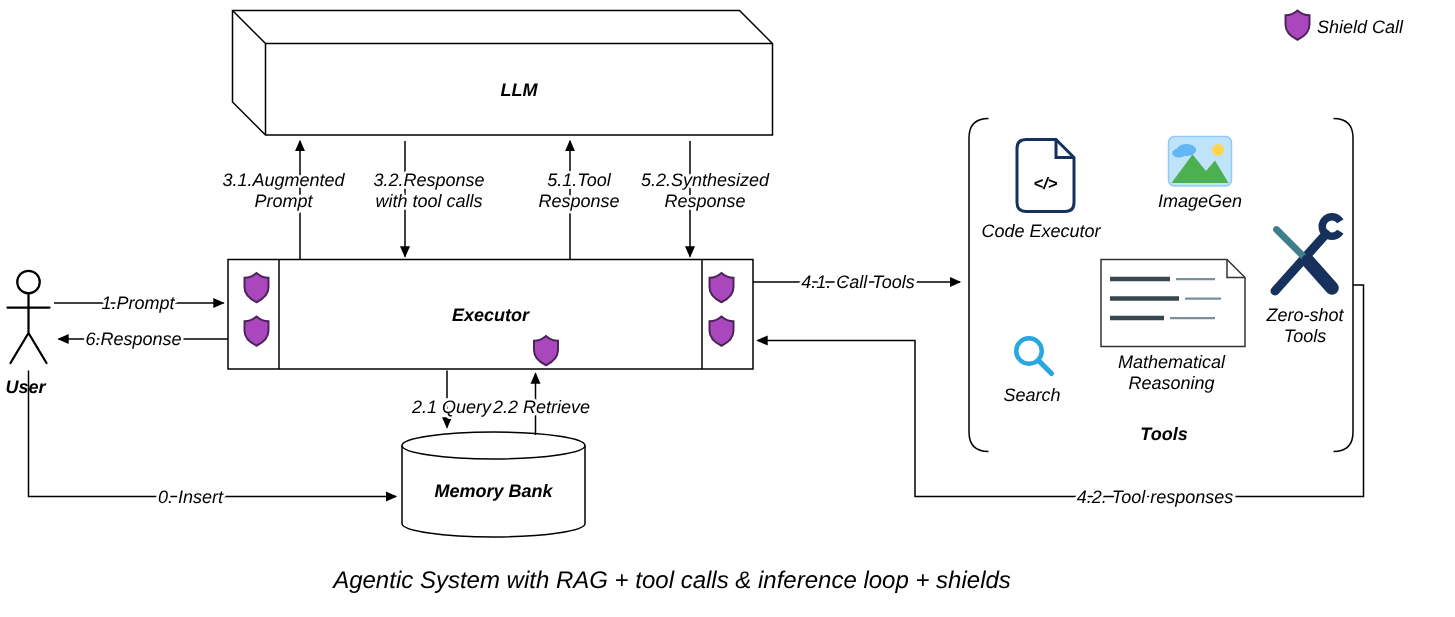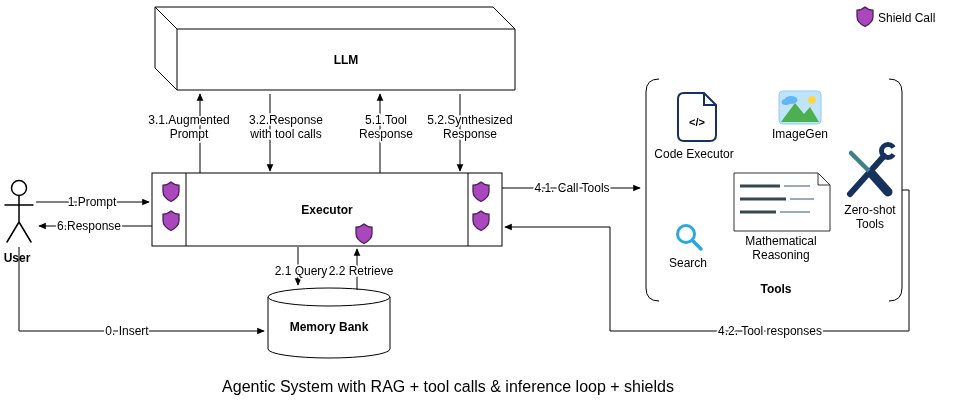--- a/index.html
+++ b/index.html
@@ -1,16 +1,16 @@
 <!DOCTYPE html>
 <html style="--shield-fill: #ab47bc; --shield-stroke: #4a235a; --line: #000000; --icon-dark: #16325c; --search-blue: #29a8e0; --leaf-green: #4caf50; --sky-blue: #bfe3f8; --cloud-blue: #64b5f6; --sun-yellow: #ffd54f; --tool-teal: #3f7f8c; --formula-dark: #37474f;"><head>
 <meta charset="utf-8">
 <style>
   html, body { margin: 0; padding: 0; background: #ffffff; }
-  .canvas { position: relative; width: 970px; height: 411px; background: #fff; overflow: hidden; }
+  .canvas { position: relative; width: 970px; height: 411px; background: #fff; overflow: hidden; font-style: italic; }
   svg { display: block; font-family: "Liberation Sans", sans-serif; }
   svg text {
     font-family: "Liberation Sans", sans-serif;
     fill: #000;
     paint-order: stroke fill;
     stroke: #ffffff;
     stroke-width: 3.5px;
     stroke-linejoin: round;
   }
   .lbl   { font-size: 12px; text-anchor: middle; }

